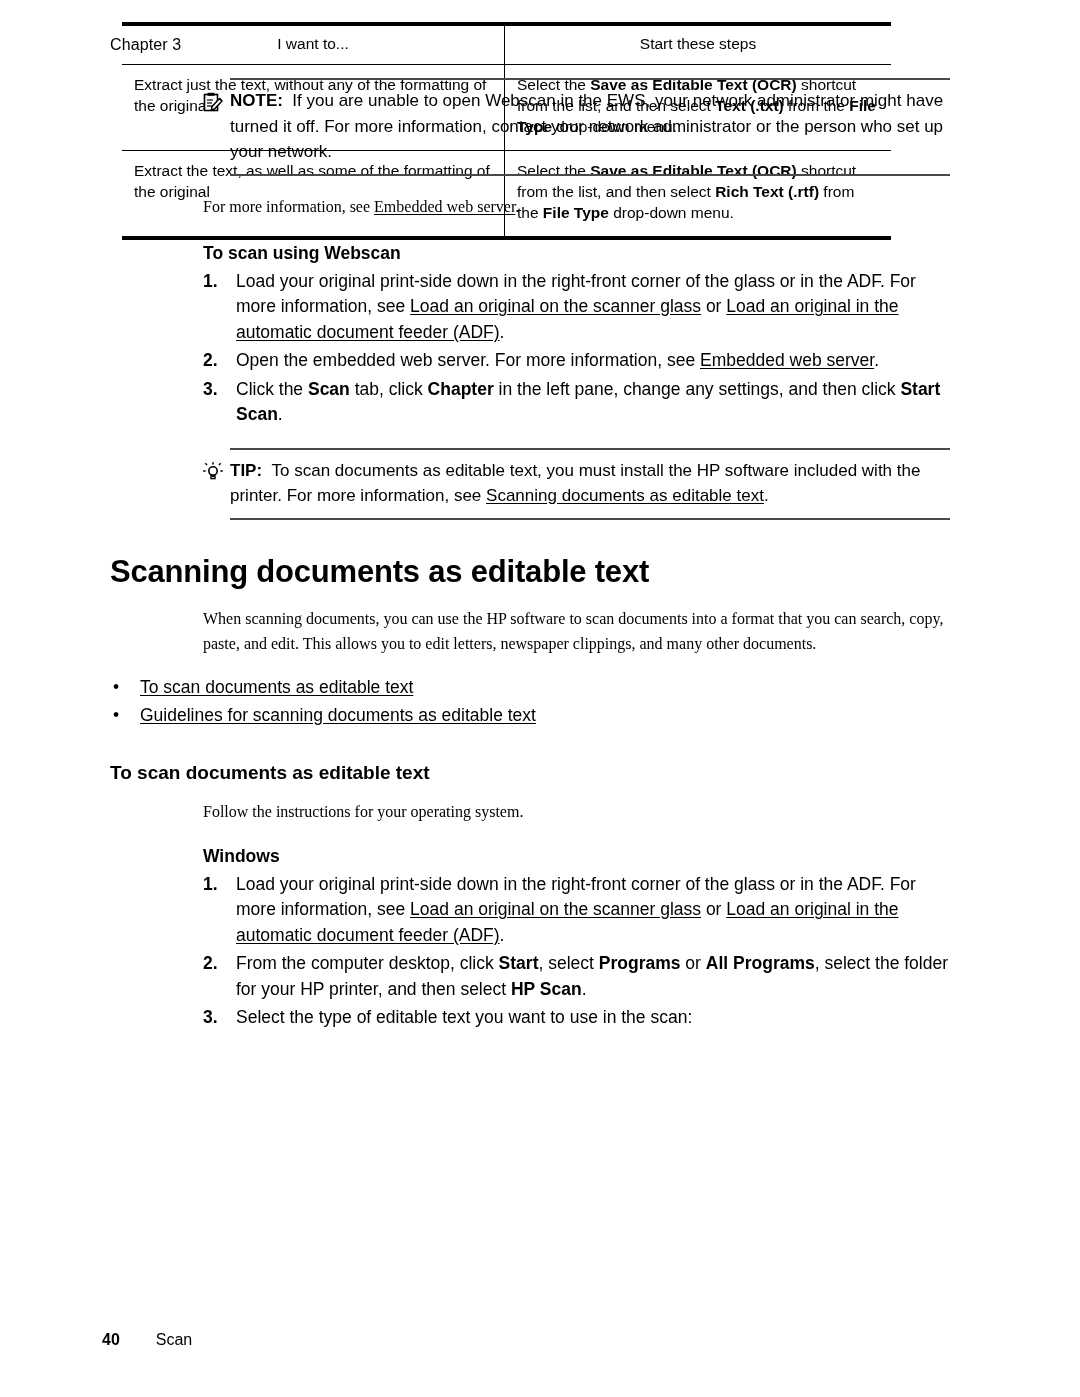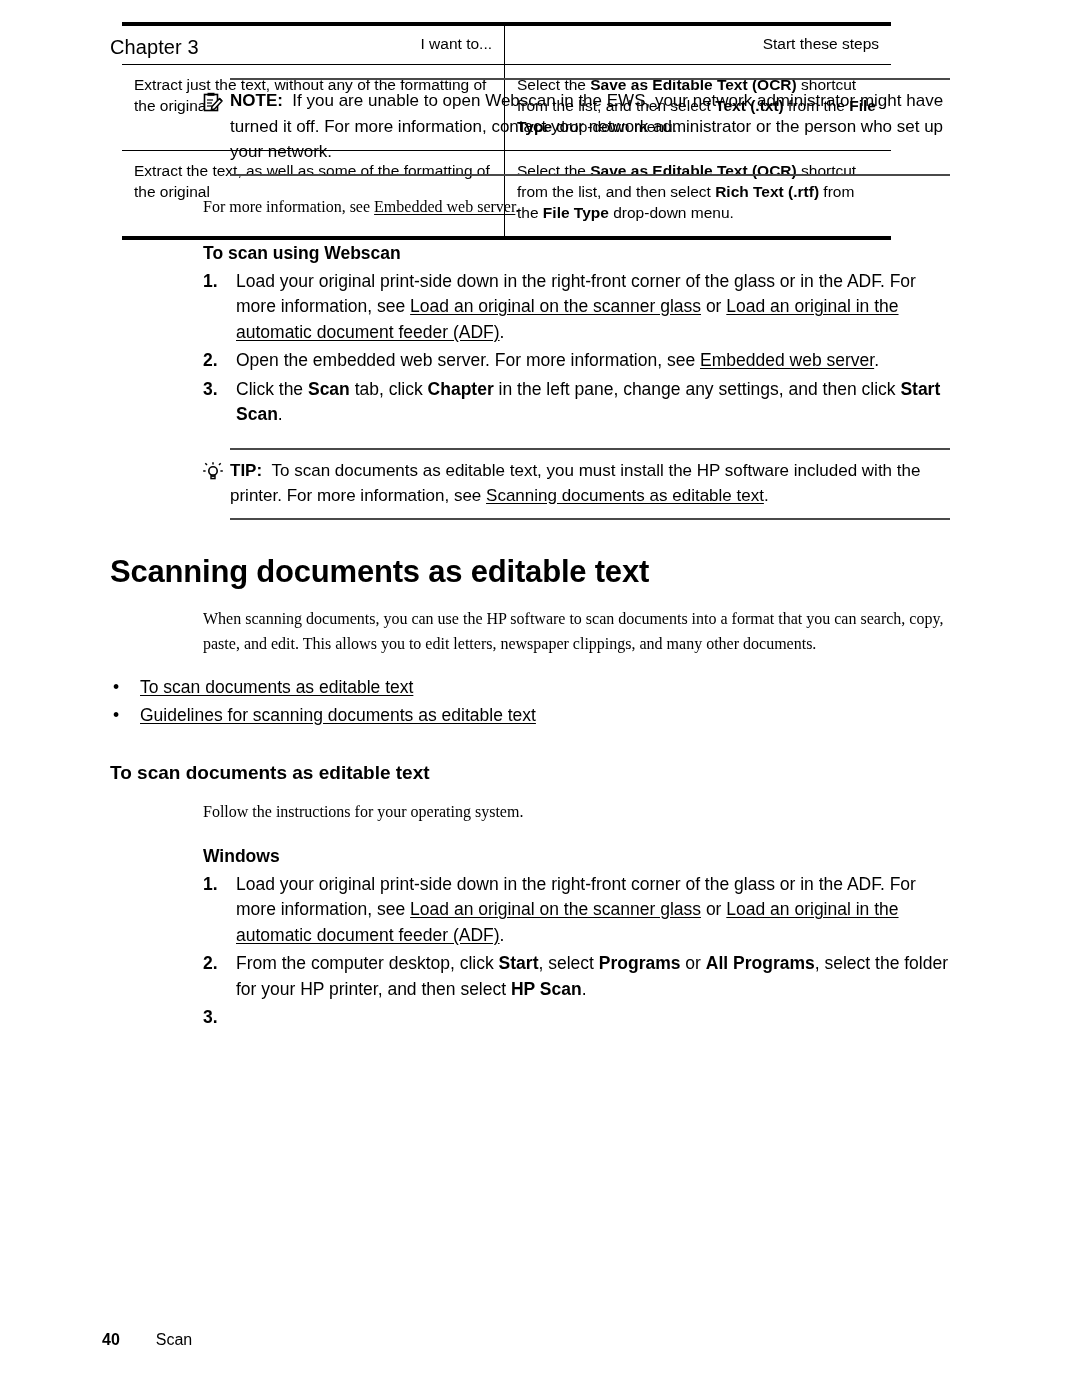--- a/index.html
+++ b/index.html
@@ -18,21 +18,21 @@
   .page {
     position: absolute;
     inset: 0;
   }
 
   
   .chapter-head {
     position: absolute;
     left: 110px;
     top: 36px;
-    font-size: 20px;
+    font-size: 16px;
     letter-spacing: .1px;
   }
 
   
   .content {
     position: absolute;
     left: 110px;
     top: 72px;
     width: 845px;
   }
@@ -158,21 +158,21 @@
 
   
   table.steps-table {
     margin-left: 122px;
     margin-top: 22px;
     border-collapse: collapse;
     width: 720px;
     table-layout: fixed;
   }
   table.steps-table thead th {
-    text-align: right;
+    text-align: center;
     font-weight: normal;
     font-size: 15.5px;
     line-height: 22px;
     padding: 7px 12px 9px 12px;
     vertical-align: top;
     border-top: 4px solid #000;
     border-bottom: 1.5px solid #000;
   }
   table.steps-table tbody td {
     text-align: left;
@@ -279,21 +279,21 @@
     <div class="indent">
       <h3 class="os-title">Windows</h3>
       <ol class="steps">
         <li>
           <span class="num">1.</span><span>Load your original print-side down in the right-front corner of the glass or in the ADF. For more information, see </span><span class="xref">Load an original on the scanner glass</span><span> or </span><span class="xref">Load an original in the automatic document feeder (ADF)</span><span>.</span>
         </li>
         <li>
           <span class="num">2.</span><span>From the computer desktop, click </span><span class="b">Start</span><span>, select </span><span class="b">Programs</span><span> or </span><span class="b">All Programs</span><span>, select the folder for your HP printer, and then select </span><span class="b">HP Scan</span><span>.</span>
         </li>
         <li>
-          <span class="num">3.</span>
+          <span class="num">3.</span><span>Select the type of editable text you want to use in the scan:</span>
         </li>
       </ol>
     </div>
 
   </div>
 
   <table class="steps-table">
     <thead>
       <tr>
         <th class="col-a">I want to...</th>

